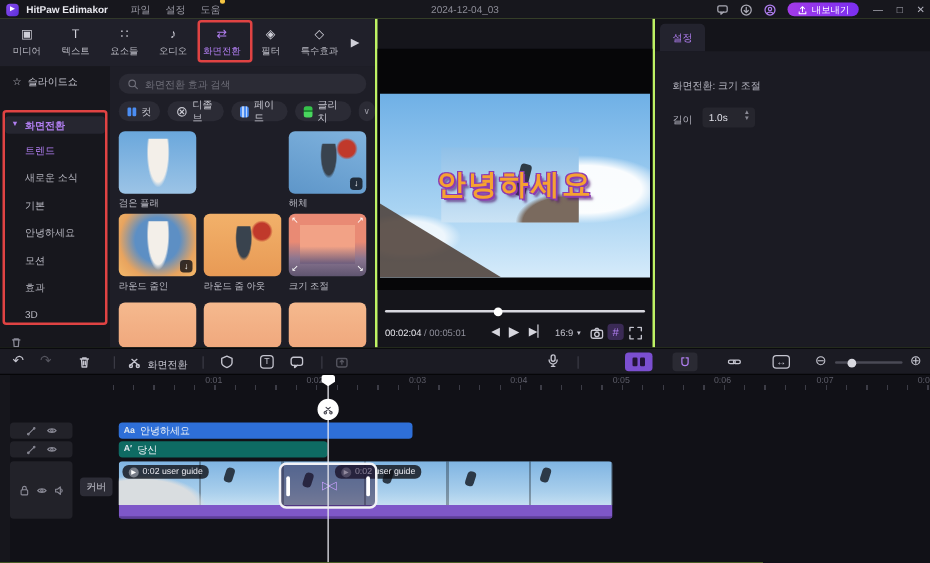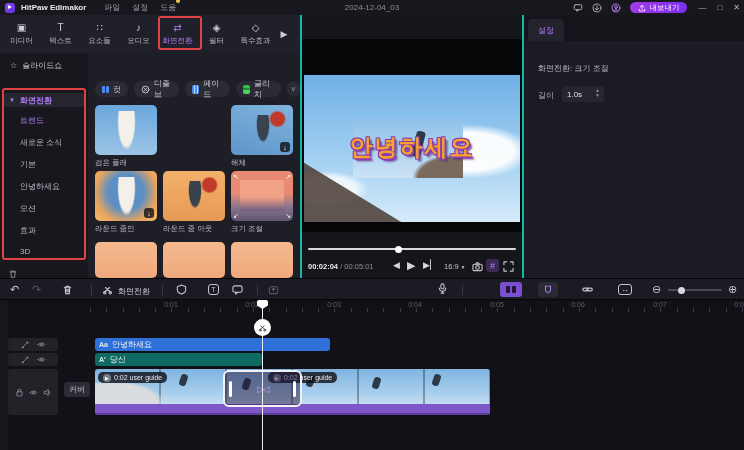--- a/index.html
+++ b/index.html
@@ -1,17 +1,17 @@
 <!DOCTYPE html>
 <html><head>
 <meta charset="utf-8">
 <style>
 *{margin:0;padding:0;box-sizing:border-box;font-family:"Liberation Sans","DejaVu Sans",sans-serif}
 html,body{background:#000}
-#app{position:relative;width:744px;height:450px;background:#14b8a6;overflow:hidden;color:#c9c9d2}
+#app{position:relative;width:744px;height:450px;background:#bef264;overflow:hidden;color:#c9c9d2}
 svg.ic{stroke:currentColor;fill:none;stroke-width:1.2;stroke-linecap:round;stroke-linejoin:round;display:block}
 
 
 #titlebar{position:absolute;left:0;top:0;width:744px;height:15px;background:#17171d;display:flex;align-items:center;font-size:8px;color:#9a9aa5}
 #logo{width:10px;height:10px;margin:0 6px 0 5px;border-radius:3px;background:linear-gradient(135deg,#8a4bf0,#5b2fd8);position:relative}
 #logo::after{content:"";position:absolute;left:3px;top:2.5px;border-left:4px solid #fff;border-top:2.5px solid transparent;border-bottom:2.5px solid transparent}
 .appname{color:#e8e8ee;font-weight:bold;margin-right:12px}
 .menu{margin:12px 6px;position:relative;cursor:default}
 .menu .dot{position:absolute;right:-4px;top:-3px;width:4px;height:4px;border-radius:50%;background:#f5c542}
 #proj-title{position:absolute;left:50%;transform:translateX(-50%);color:#8d8d98}
@@ -75,21 +75,21 @@
 #sky{position:absolute;left:2px;top:36px;width:216px;height:147px;background:radial-gradient(ellipse 90px 38px at 76% 52%,rgba(255,255,255,.95) 0 50%,transparent 72%),radial-gradient(ellipse 60px 26px at 10% 78%,rgba(255,255,255,.75) 0 50%,transparent 72%),linear-gradient(180deg,#6fb0e6,#a6d2f2 60%,#d6ebfa)}
 #sky::after{content:"";position:absolute;left:0;bottom:0;width:45%;height:62%;background:#4a3b33;clip-path:polygon(0 100%,0 35%,100% 100%);opacity:.85}
 #inset{position:absolute;left:51px;top:79px;width:110px;height:60px;background:linear-gradient(180deg,#8fc0e8,#cbe3f5)}
 #inset::after{content:"";position:absolute;left:55%;top:22%;width:9px;height:26px;background:#2e3a44;border-radius:3px;transform:rotate(14deg)}
 #inset::before{content:"";position:absolute;right:0;bottom:0;width:46%;height:40%;background:radial-gradient(ellipse at 80% 100%,#7a6a5e 0 60%,transparent 70%)}
 #overlay-text{position:absolute;left:0;top:93px;width:220px;text-align:center;font-size:23px;font-weight:bold;letter-spacing:2px;color:#f6a231;text-shadow:1.5px 1.5px 0 #8d3bb0,-1px 1px 0 #8d3bb0,1px -1px 0 #8d3bb0,-1px -1px 0 #8d3bb0,3px 3px 2px rgba(80,25,110,.7)}
 #progress{position:absolute;left:6px;top:233px;width:208px;height:2px;background:#d8d8df;border-radius:1px}
 #progress .knob{position:absolute;left:42%;top:-2.5px;width:7px;height:7px;border-radius:50%;background:#fff}
 #pctrl{position:absolute;left:0;top:243px;width:220px;height:18px;font-size:7.5px;color:#8f8f9a}
 #time{position:absolute;left:6px;top:4px}
-#time .cur{color:#e8e8ee;font-weight:bold}
+#time .cur{color:#e8e8ee;font-weight:normal}
 .trans-btn{position:absolute;top:2px;color:#d6d6de;font-size:9px;cursor:pointer}
 #aspect{position:absolute;left:142px;top:4px;display:flex;gap:2px;align-items:center;color:#c5c5cf}
 #cam-btn{position:absolute;left:170px;top:3px;color:#c5c5cf}
 #grid-btn{position:absolute;left:184px;top:1px;width:13px;height:13px;background:#3a2a55;border-radius:3px;color:#b07ef0;font-size:9px;display:flex;align-items:center;justify-content:center}
 #fs-btn{position:absolute;left:201px;top:3px;color:#c5c5cf}
 
 
 #right-panel{position:absolute;left:524px;top:15px;width:220px;height:263px;background:#1b1b23}
 #settings-tabs{position:absolute;left:0;top:0;width:220px;height:26px;background:#14141a}
 #settings-tab{position:absolute;left:4px;top:4px;width:36px;height:22px;background:#23232e;border-radius:4px 4px 0 0;color:#b07ef0;font-size:8px;display:flex;align-items:center;justify-content:center}
@@ -230,20 +230,29 @@
       <div class="side-item" style="top:194px">3D</div>
       <div class="redbox" id="redbox-side"></div>
       <span id="side-bin">
           <svg class="ic" width="10" height="10" viewBox="0 0 12 12">
             <path d="M2.5 3.5 h7 M4 3.5 V2.5 h4 v1 M3.5 3.5 L4 10 h4 L8.5 3.5"></path>
           </svg>
         </span>
     </div>
 
     <div id="library">
+      <div id="search">
+        <span>
+            <svg class="ic" width="9" height="9" viewBox="0 0 12 12">
+              <circle cx="5" cy="5" r="3.5"></circle>
+              <path d="M7.8 7.8 L10.5 10.5"></path>
+            </svg>
+          </span>
+        <input placeholder="화면전환 효과 검색" style="">
+      </div>
       <div id="chips">
         <div class="chip">
             <span class="chip-ic bar-ic">
               <i></i>
               <i></i>
             </span>
             <span>컷</span>
           </div>
         <div class="chip">
             <span class="chip-ic">

